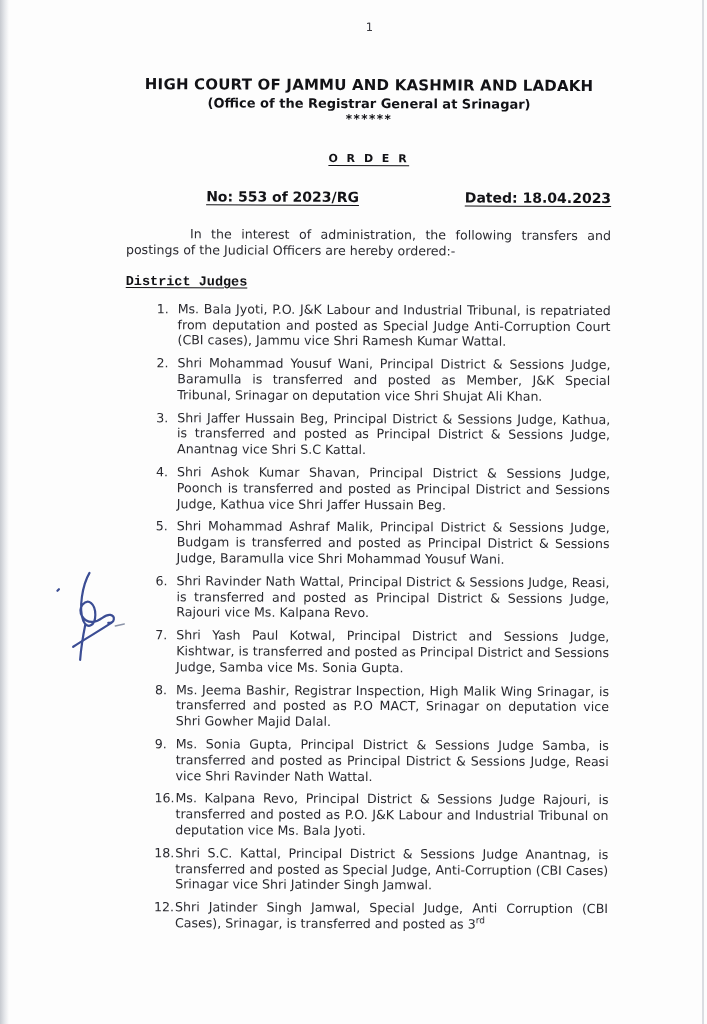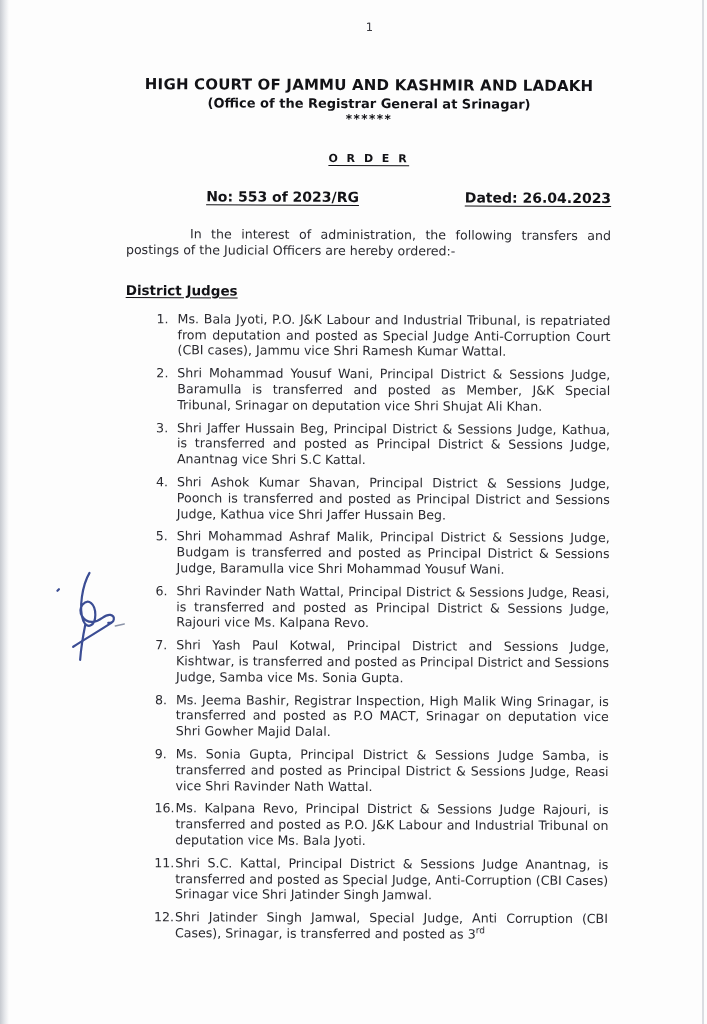--- a/index.html
+++ b/index.html
@@ -54,23 +54,23 @@
     margin-top:23px;padding-left:64px;
     font-weight:bold;font-size:14px;color:#121216;
   }
   .meta span{text-decoration:underline;text-underline-offset:3px;margin-left:16px;}
   .intro{
     margin:22px 0 0 0;
     text-align:justify;text-indent:64px;
     font-size:12.6px;line-height:16.4px;
   }
   .section{
-    margin-top:23px;display:inline-block;
+    margin-top:15px;display:inline-block;
     font-weight:bold;font-size:13.5px;color:#121216;
-    text-decoration:underline;text-underline-offset:2px;
+    text-decoration:underline;text-underline-offset:2px;font-family:Liberation Mono, monospace;
   }
   ol.items{list-style:none;margin:12px 0 0 31px;padding:0;}
   ol.items li{
     position:relative;padding-left:21px;
     text-align:justify;
     font-size:12.6px;line-height:15.8px;
     margin-bottom:7px;
   }
   ol.items .num{position:absolute;left:0;top:0;}
   ol.items sup{font-size:9px;line-height:0;}
@@ -104,36 +104,36 @@
       <div class="title">HIGH COURT OF JAMMU AND KASHMIR AND LADAKH</div>
       <div class="subtitle">(Office of the Registrar General at Srinagar)</div>
       <div class="stars">******</div>
 
       <div class="order-line">
         <span>O R D E R</span>
       </div>
 
       <div class="meta">
         <span>No: 553 of 2023/RG</span>
-        <span>Dated: 26.04.2023</span>
+        <span>Dated: 18.04.2023</span>
       </div>
 
       <p class="intro">In the interest of administration, the following transfers and postings of the Judicial Officers are hereby ordered:-</p>
 
       <span class="section">District Judges</span>
 
       <ol class="items" id="items">
           <li><span class="num">1.</span><span class="txt">Ms. Bala Jyoti, P.O. J&amp;K Labour and Industrial Tribunal, is repatriated from deputation and posted as Special Judge Anti-Corruption Court (CBI cases), Jammu vice Shri Ramesh Kumar Wattal.</span></li>
           <li><span class="num">2.</span><span class="txt">Shri Mohammad Yousuf Wani, Principal District &amp; Sessions Judge, Baramulla is transferred and posted as Member, J&amp;K Special Tribunal, Srinagar on deputation vice Shri Shujat Ali Khan.</span></li>
           <li><span class="num">3.</span><span class="txt">Shri Jaffer Hussain Beg, Principal District &amp; Sessions Judge, Kathua, is transferred and posted as Principal District &amp; Sessions Judge, Anantnag vice Shri S.C Kattal.</span></li>
           <li><span class="num">4.</span><span class="txt">Shri Ashok Kumar Shavan, Principal District &amp; Sessions Judge, Poonch is transferred and posted as Principal District and Sessions Judge, Kathua vice Shri Jaffer Hussain Beg.</span></li>
           <li><span class="num">5.</span><span class="txt">Shri Mohammad Ashraf Malik, Principal District &amp; Sessions Judge, Budgam is transferred and posted as Principal District &amp; Sessions Judge, Baramulla vice Shri Mohammad Yousuf Wani.</span></li>
           <li><span class="num">6.</span><span class="txt">Shri Ravinder Nath Wattal, Principal District &amp; Sessions Judge, Reasi, is transferred and posted as Principal District &amp; Sessions Judge, Rajouri vice Ms. Kalpana Revo.</span></li>
           <li><span class="num">7.</span><span class="txt">Shri Yash Paul Kotwal, Principal District and Sessions Judge, Kishtwar, is transferred and posted as Principal District and Sessions Judge, Samba vice Ms. Sonia Gupta.</span></li>
           <li><span class="num">8.</span><span class="txt">Ms. Jeema Bashir, Registrar Inspection, High Malik Wing Srinagar, is transferred and posted as P.O MACT, Srinagar on deputation vice Shri Gowher Majid Dalal.</span></li>
           <li><span class="num">9.</span><span class="txt">Ms. Sonia Gupta, Principal District &amp; Sessions Judge Samba, is transferred and posted as Principal District &amp; Sessions Judge, Reasi vice Shri Ravinder Nath Wattal.</span></li>
           <li><span class="num">16.</span><span class="txt">Ms. Kalpana Revo, Principal District &amp; Sessions Judge Rajouri, is transferred and posted as P.O. J&amp;K Labour and Industrial Tribunal on deputation vice Ms. Bala Jyoti.</span></li>
-          <li><span class="num">11.</span><span class="txt">Shri S.C. Kattal, Principal District &amp; Sessions Judge Anantnag, is transferred and posted as Special Judge, Anti-Corruption (CBI Cases) Srinagar vice Shri Jatinder Singh Jamwal.</span></li>
+          <li><span class="num">18.</span><span class="txt">Shri S.C. Kattal, Principal District &amp; Sessions Judge Anantnag, is transferred and posted as Special Judge, Anti-Corruption (CBI Cases) Srinagar vice Shri Jatinder Singh Jamwal.</span></li>
           <li><span class="num">12.</span><span class="txt">Shri Jatinder Singh Jamwal, Special Judge, Anti Corruption (CBI Cases), Srinagar, is transferred and posted as 3<sup>rd</sup></span></li>
         </ol>
     </div>
   </div>
 </div>
 
 </body></html>

